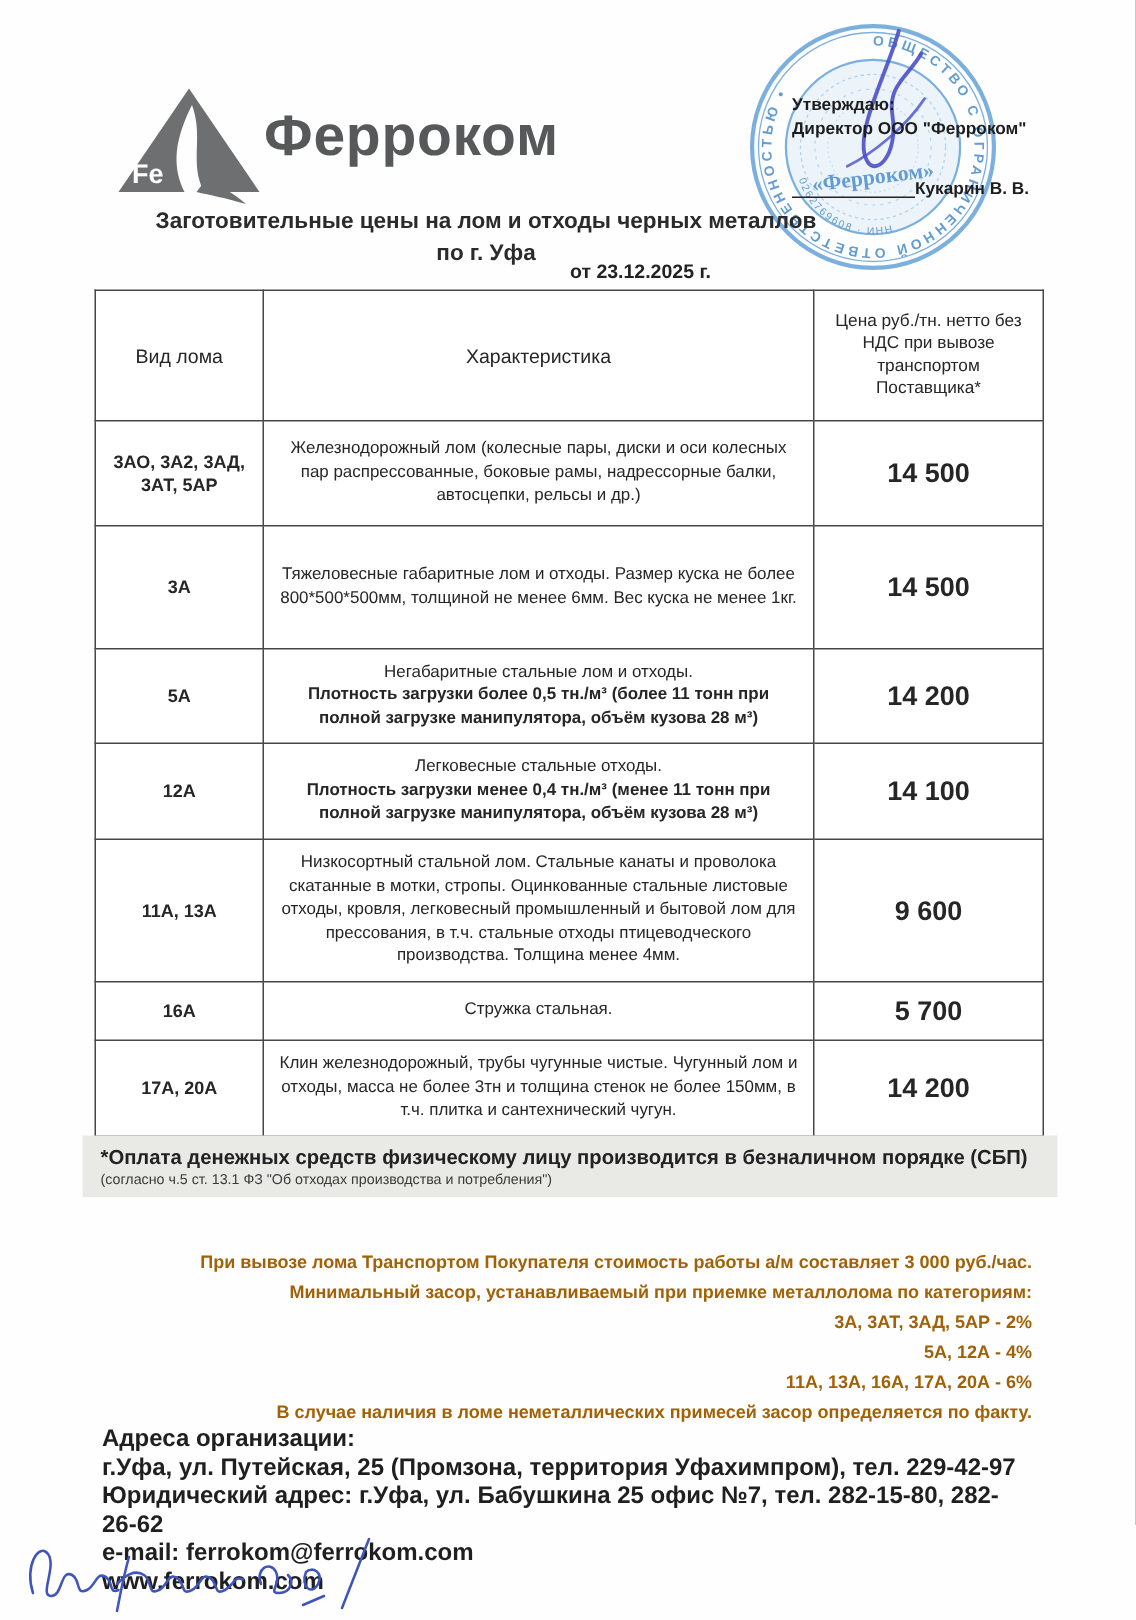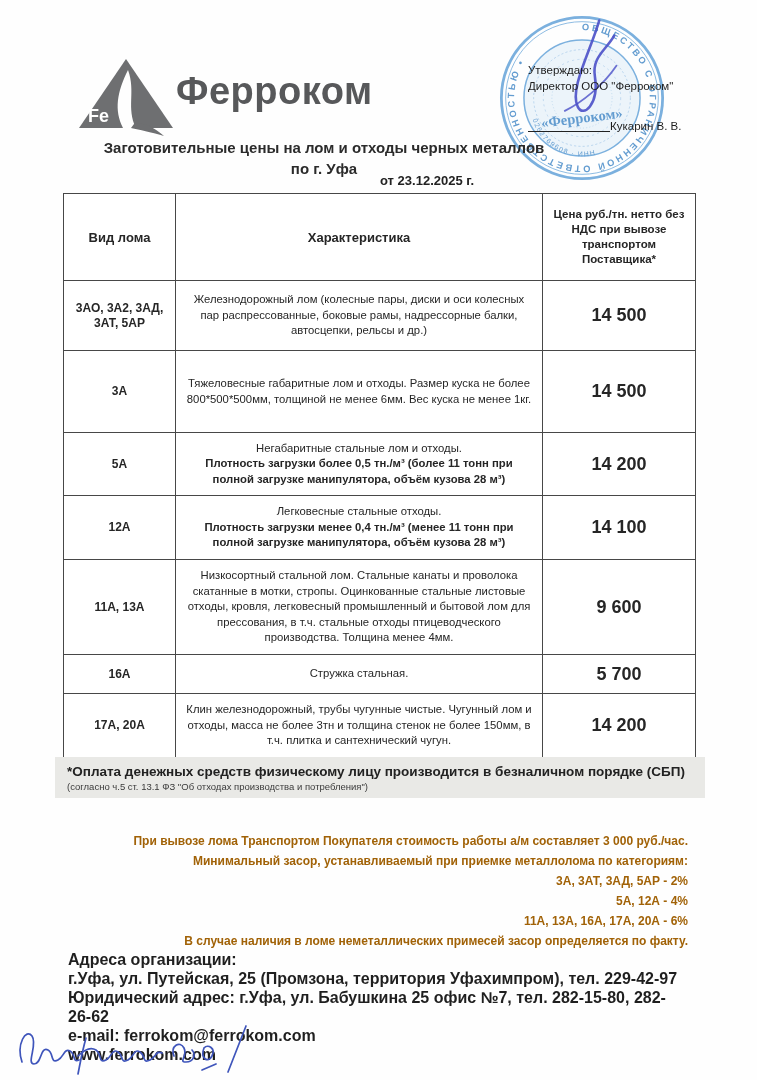--- a/index.html
+++ b/index.html
@@ -11,21 +11,21 @@
   }
   
   .logo-icon { position:absolute; left:76px; top:56px; }
   .wordmark {
     position:absolute; left:176px; top:70px;
     font-size:38px; font-weight:700; color:#57585a; letter-spacing:0.5px;
   }
   
   .stamp { position:absolute; left:496px; top:12px; }
   
-  .approval { position:absolute; left:528px; top:62px; width:200px; font-size:11.5px; font-weight:400; color:#1d1d1d; }
+  .approval { position:absolute; left:528px; top:62px; width:200px; font-size:11.5px; font-weight:700; color:#1d1d1d; }
   .approval .ln { line-height:16px; white-space:nowrap; }
   .sig-row { margin-top:26px; display:flex; align-items:flex-end; white-space:nowrap; }
   .sig-line { display:inline-block; width:82px; border-bottom:1.5px solid #222; height:12px; }
   
   .doc-title {
     position:absolute; left:0; top:137px; width:648px;
     text-align:center; font-size:15px; font-weight:700; color:#2b2b2b; line-height:21px;
   }
   .doc-date {
     position:absolute; left:380px; top:173px; width:302px;
@@ -33,21 +33,21 @@
   }
   
   .price-table {
     position:absolute; left:63px; top:193px;
     border-collapse:collapse; table-layout:fixed; width:632px;
     background:#fff;
   }
   .price-table th, .price-table td {
     border:1.5px solid #474747; vertical-align:middle; text-align:center; padding:3px 8px;
   }
-  .price-table th { font-weight:700; }
+  .price-table th { font-weight:400; }
   .th-kind, .th-char { font-size:13px; }
   .th-price { font-size:11.5px; line-height:15px; padding:0 10px; }
   .cell-type { font-size:12px; font-weight:700; line-height:15px; padding:0 10px; }
   .cell-desc { font-size:11.3px; line-height:15.5px; padding:2px 12px; }
   .cell-desc .bold-part { display:block; font-weight:700; }
   .cell-price { font-size:18px; font-weight:700; }
   
   .footnote-band {
     position:absolute; left:55px; top:757px; width:650px;
     background:#e9e9e6; padding:7px 12px 6px 12px;

